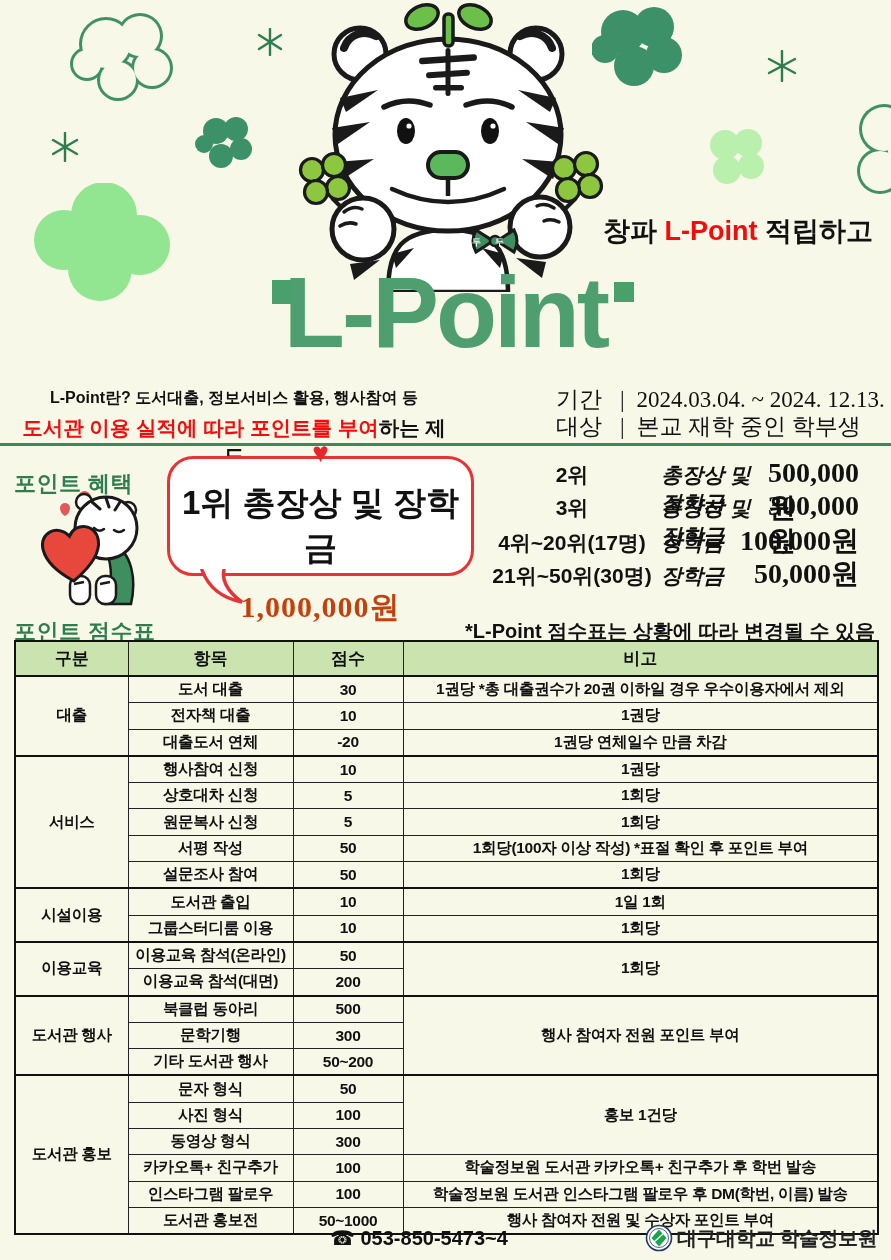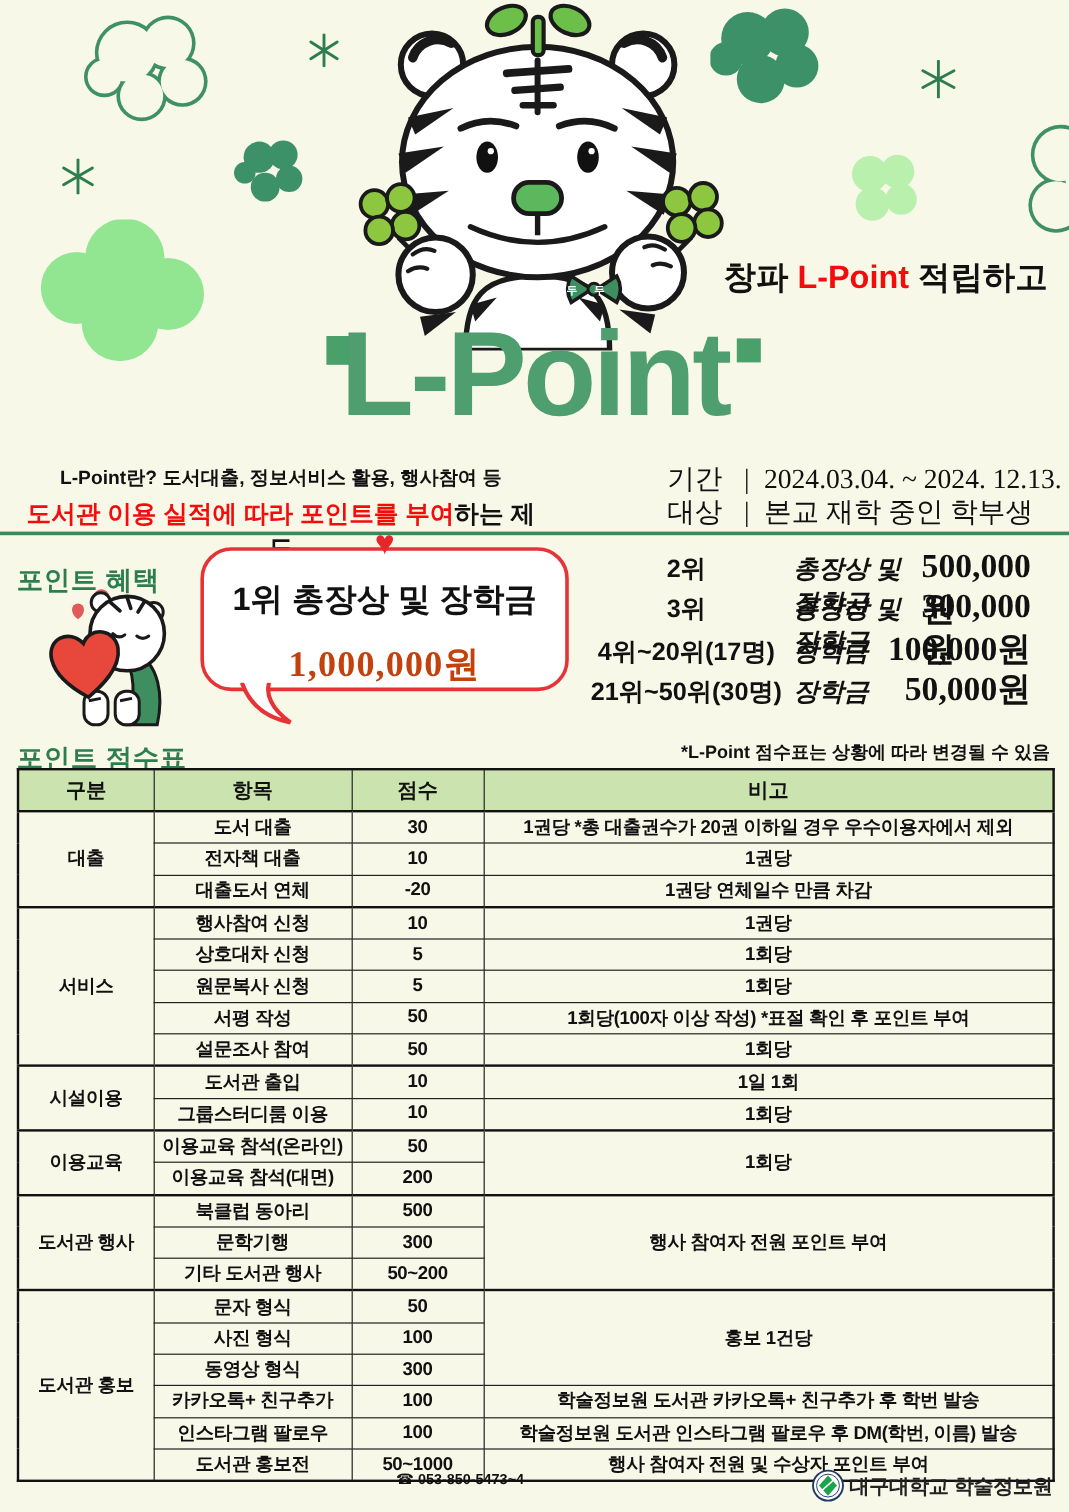--- a/index.html
+++ b/index.html
@@ -19,42 +19,42 @@
   .meta-row{display:flex;line-height:27px;}
   .meta-label{width:52px;}
   .meta-sep{margin:0 12px;font-weight:400;}
   .divider{left:0;top:443px;width:891px;height:2.5px;background:#3a8a5c;}
   
   .section-heading{font-size:22px;font-weight:800;color:#2e7d4f;letter-spacing:0.5px;margin-top:19px;}
   .benefits-heading{left:14px;top:450px;}
   .bubble{left:167px;top:456px;width:301px;height:114px;background:#fff;border:3.5px solid #e63336;
     border-radius:26px;z-index:2;text-align:center;}
   .bubble-heart{position:absolute;top:-20px;left:50%;transform:translateX(-50%);font-size:28px;color:#e8262a;line-height:1;}
-  .bubble-l1{margin-top:22px;font-size:27px;font-weight:800;color:#111;}
+  .bubble-l1{margin-top:22px;font-size:33px;font-weight:800;color:#111;}
   .bubble-l2{margin-top:16px;font-family:"Liberation Serif","DejaVu Serif",serif;font-size:30px;font-weight:700;color:#c2410c;letter-spacing:1px;}
   .bubble-tail{position:absolute;left:24px;top:110px;z-index:3;}
   .prizes{left:487px;top:457px;width:372px;}
   .prize-row{display:flex;align-items:baseline;height:32.5px;}
   .p-rank{flex:0 0 170px;text-align:center;font-size:21px;font-weight:800;color:#111;}
   .p-label{margin-left:4px;font-size:21px;font-weight:800;color:#111;font-style:italic;}
   .p-amount{margin-left:auto;font-family:"Liberation Serif","DejaVu Serif",serif;font-size:28px;font-weight:700;color:#111;}
   
   .score-heading{left:14px;top:598px;}
-  .score-note{right:16px;top:618px;font-size:15px;font-weight:700;color:#111;}
+  .score-note{right:16px;top:618px;font-size:20px;font-weight:700;color:#111;}
   table.score{position:absolute;left:14px;top:640px;width:863px;border-collapse:collapse;
     border:2.5px solid #111;table-layout:fixed;background:transparent;}
   table.score th{background:#cbe3ae;font-size:17px;font-weight:700;color:#111;height:31px;
     border:1.2px solid #222;border-bottom:2px solid #111;}
   table.score td{border:1.2px solid #222;font-size:15.5px;font-weight:600;color:#111;
     text-align:center;height:25.3px;padding:0 2px;letter-spacing:-0.3px;}
   table.score tr.group-start td{border-top:2.3px solid #111;}
   
-  .footer-phone{left:330px;top:1226px;font-size:12px;font-weight:700;color:#111;}
+  .footer-phone{left:330px;top:1226px;font-size:20px;font-weight:700;color:#111;}
   .footer-logo{right:14px;top:1224px;display:flex;align-items:center;gap:4px;}
-  .footer-org{font-size:17px;font-weight:800;color:#222;letter-spacing:-0.5px;}
+  .footer-org{font-size:20px;font-weight:800;color:#222;letter-spacing:-0.5px;}
 </style>
 </head>
 <body>
 
 <div class="page">
 
   <svg class="abs" style="left:66px;top:10px;" width="112" height="96">
     <g fill="#3f9065">
       <circle cx="40" cy="34" r="27"></circle>
         <circle cx="74" cy="26" r="23"></circle>

